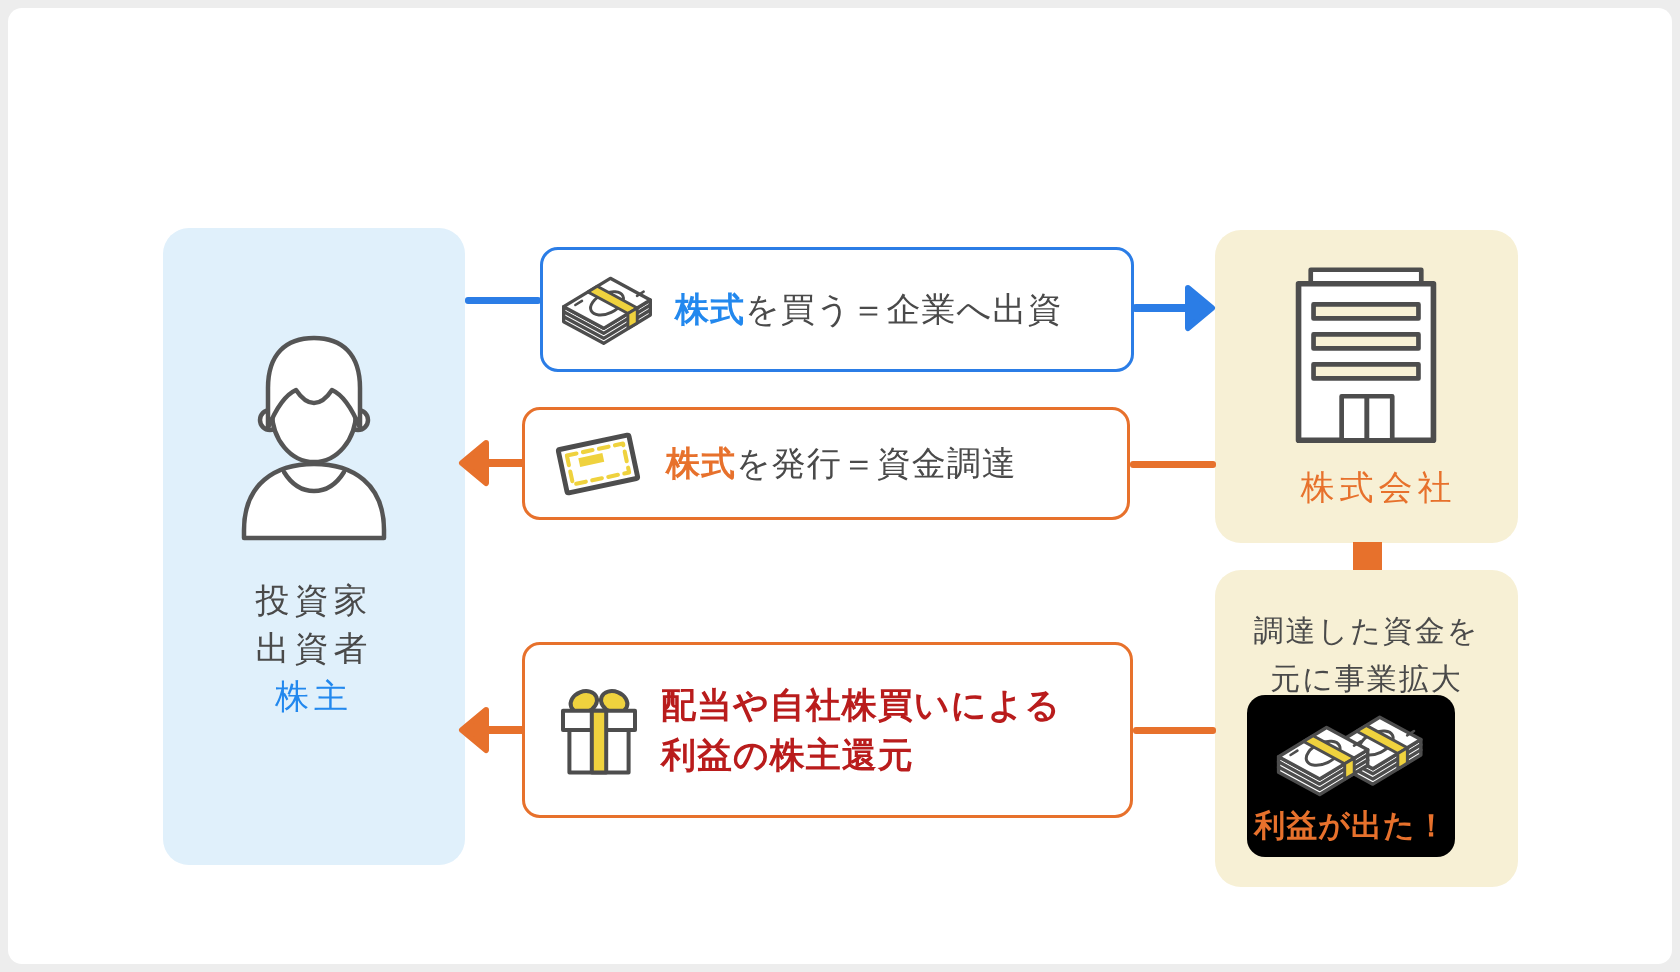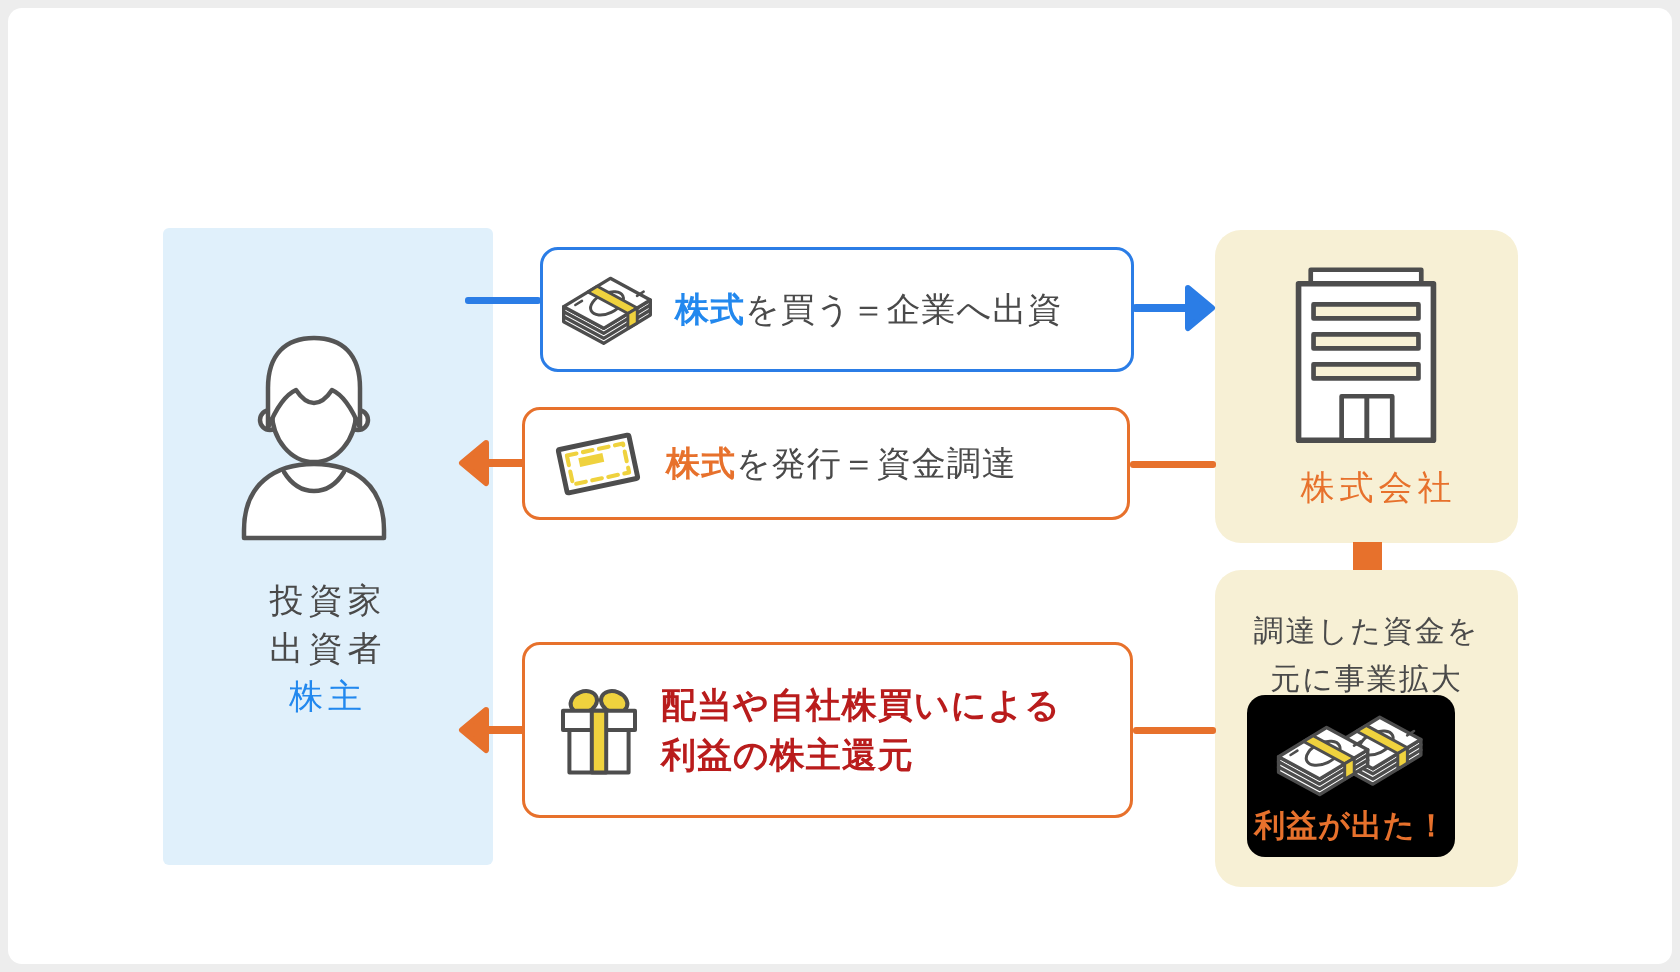--- a/index.html
+++ b/index.html
@@ -6,21 +6,21 @@
   body{font-family:"Liberation Sans","DejaVu Sans",sans-serif;}
   .page{position:relative;width:1680px;height:972px;background:#ededed;overflow:hidden;}
   .card{position:absolute;left:8px;top:8px;width:1664px;height:956px;background:#ffffff;border-radius:14px;}
   .abs{position:absolute;}
 
   .title{position:absolute;left:0;top:80px;width:100%;text-align:center;
          font-size:46px;font-weight:700;color:#484848;letter-spacing:10px;}
 
   
   .investor-box{position:absolute;left:163px;top:228px;width:302px;height:637px;
-                background:#e0f0fb;border-radius:6px;padding-left:28px;}
+                background:#e0f0fb;border-radius:26px;}
   .investor-icon{position:absolute;left:56px;top:98px;width:190px;height:220px;}
   .investor-labels{position:absolute;left:0;top:348px;width:100%;text-align:center;
                    font-size:34px;line-height:48px;color:#4a4a4a;letter-spacing:5px;}
   .investor-labels .em{color:#2288ee;}
   .investor-labels span{display:block;}
 
   
   .company-box{position:absolute;left:1215px;top:230px;width:303px;height:313px;
                background:#f7f0d5;border-radius:26px;}
   .company-icon{position:absolute;left:76px;top:36px;width:150px;height:178px;}

